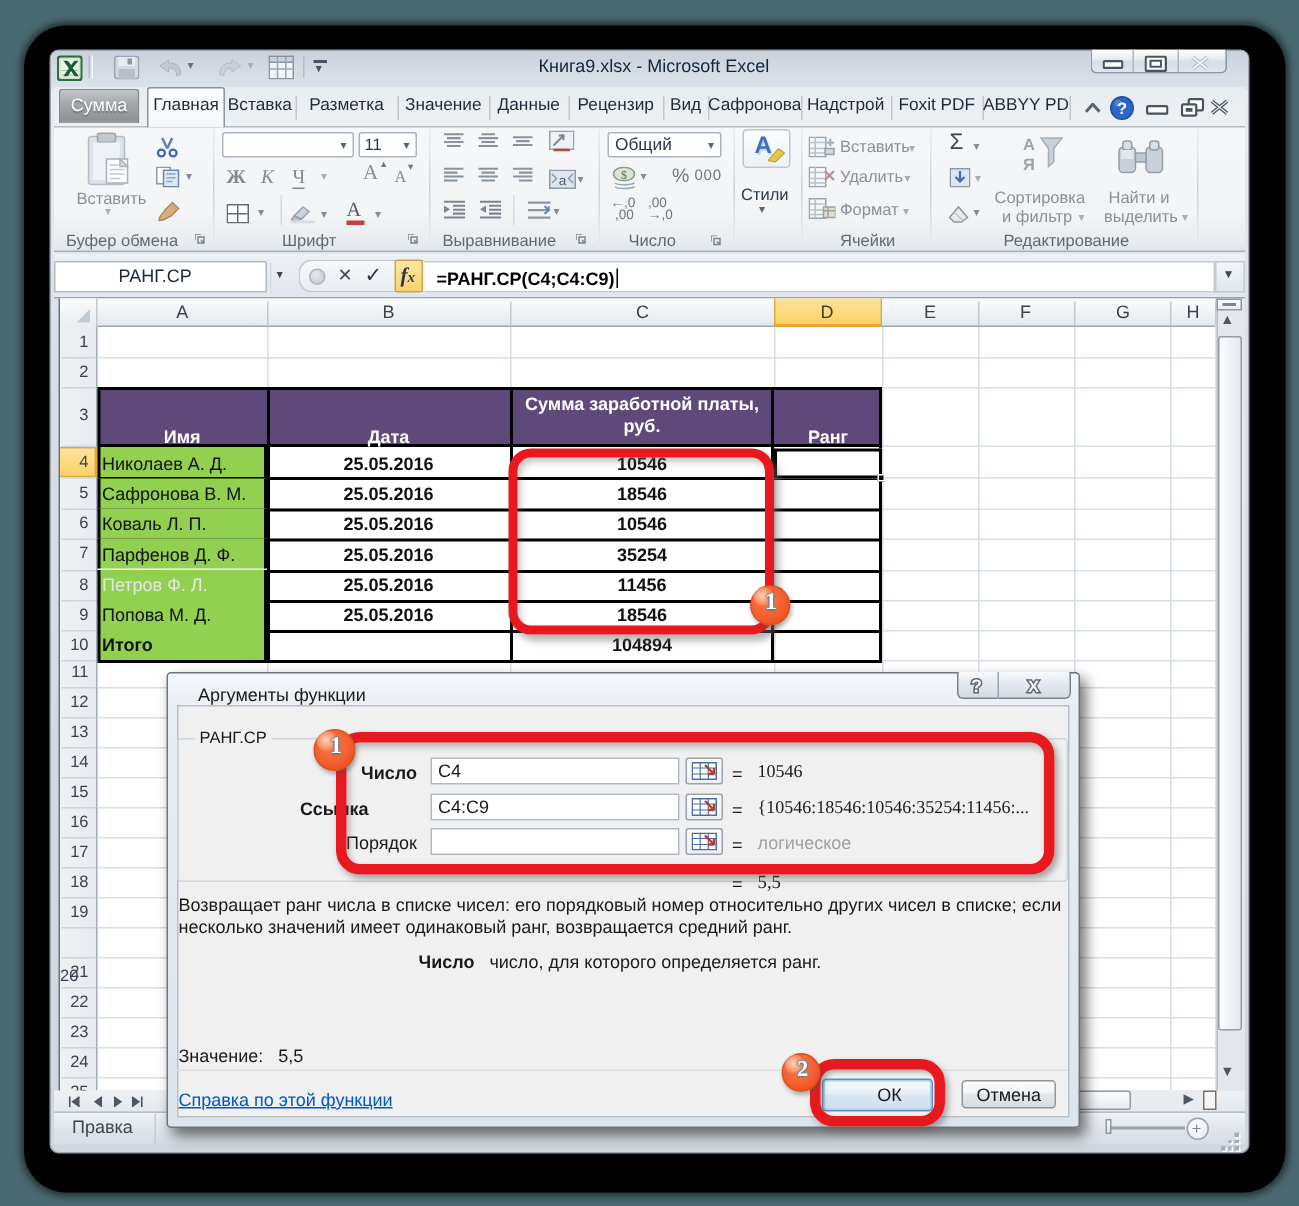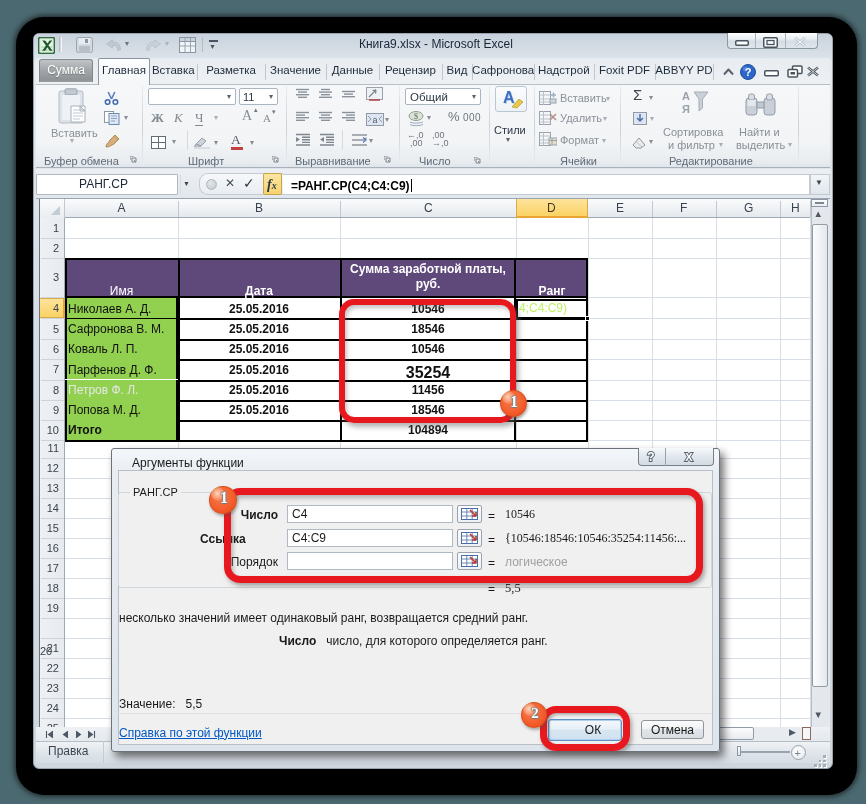--- a/index.html
+++ b/index.html
@@ -434,21 +434,21 @@
 <div style="left:65px;top:717.6000000000005px;width:745px;height:1px;background:#d8dee5"></div>
 <div style="left:178px;top:218px;width:1px;height:508.5px;background:#d8dee5"></div>
 <div style="left:340px;top:218px;width:1px;height:508.5px;background:#d8dee5"></div>
 <div style="left:516px;top:218px;width:1px;height:508.5px;background:#d8dee5"></div>
 <div style="left:588px;top:218px;width:1px;height:508.5px;background:#d8dee5"></div>
 <div style="left:652px;top:218px;width:1px;height:508.5px;background:#d8dee5"></div>
 <div style="left:716px;top:218px;width:1px;height:508.5px;background:#d8dee5"></div>
 <div style="left:780px;top:218px;width:1px;height:508.5px;background:#d8dee5"></div>
 <div style="left:810px;top:218px;width:1px;height:508.5px;background:#d8dee5"></div>
 <div style="left:65px;top:257.5px;width:523px;height:40.5px;background:#5f497a;border:2px solid #000;border-bottom:2px solid #000"></div>
-<div class="tx" style="left:0px;top:285px;left:65px;width:113px;text-align:center;font-size:12px;font-weight:normal;color:#fff">Имя</div>
+<div class="tx" style="left:0px;top:285px;left:65px;width:113px;text-align:center;font-size:12px;font-weight:bold;color:#fff">Имя</div>
 <div class="tx" style="left:0px;top:285px;left:178px;width:162px;text-align:center;font-size:12px;font-weight:bold;color:#fff">Дата</div>
 <div class="tx" style="left:0px;top:263px;left:340px;width:176px;text-align:center;font-size:12px;font-weight:bold;color:#fff">Сумма заработной платы,</div>
 <div class="tx" style="left:0px;top:278px;left:340px;width:176px;text-align:center;font-size:12px;font-weight:bold;color:#fff">руб.</div>
 <div class="tx" style="left:0px;top:285px;left:516px;width:72px;text-align:center;font-size:12px;font-weight:bold;color:#fff">Ранг</div>
 <div style="left:65px;top:298px;width:113px;height:20.30000000000001px;background:#92d050;border-left:2px solid #000;border-right:2px solid #000"></div>
 <div class="tx" style="left:68px;top:302.5px;font-size:12px;color:#111">Николаев А. Д.</div>
 <div class="tx" style="left:0px;top:302.5px;left:178px;width:162px;text-align:center;font-size:12px;font-weight:bold;color:#111">25.05.2016</div>
 <div class="tx" style="left:0px;top:302.5px;left:340px;width:176px;text-align:center;font-size:12px;font-weight:bold;color:#111">10546</div>
 <div style="left:65px;top:318.3px;width:523px;height:2px;background:#000"></div>
 <div style="left:65px;top:318.6px;width:113px;height:20.299999999999955px;background:#92d050;border-left:2px solid #000;border-right:2px solid #000"></div>
@@ -457,21 +457,21 @@
 <div class="tx" style="left:0px;top:323.1px;left:340px;width:176px;text-align:center;font-size:12px;font-weight:bold;color:#111">18546</div>
 <div style="left:65px;top:338.9px;width:523px;height:2px;background:#000"></div>
 <div style="left:65px;top:338.9px;width:113px;height:20.30000000000001px;background:#92d050;border-left:2px solid #000;border-right:2px solid #000"></div>
 <div class="tx" style="left:68px;top:343.4px;font-size:12px;color:#111">Коваль Л. П.</div>
 <div class="tx" style="left:0px;top:343.4px;left:178px;width:162px;text-align:center;font-size:12px;font-weight:bold;color:#111">25.05.2016</div>
 <div class="tx" style="left:0px;top:343.4px;left:340px;width:176px;text-align:center;font-size:12px;font-weight:bold;color:#111">10546</div>
 <div style="left:65px;top:359.2px;width:523px;height:2px;background:#000"></div>
 <div style="left:65px;top:359.2px;width:113px;height:20.30000000000001px;background:#92d050;border-left:2px solid #000;border-right:2px solid #000"></div>
 <div class="tx" style="left:68px;top:363.7px;font-size:12px;color:#111">Парфенов Д. Ф.</div>
 <div class="tx" style="left:0px;top:363.7px;left:178px;width:162px;text-align:center;font-size:12px;font-weight:bold;color:#111">25.05.2016</div>
-<div class="tx" style="left:0px;top:363.7px;left:340px;width:176px;text-align:center;font-size:16px;font-weight:bold;color:#111">35254</div>
+<div class="tx" style="left:0px;top:363.7px;left:340px;width:176px;text-align:center;font-size:12px;font-weight:bold;color:#111">35254</div>
 <div style="left:65px;top:379.5px;width:523px;height:2px;background:#000"></div>
 <div style="left:65px;top:379.5px;width:113px;height:20.30000000000001px;background:#92d050;border-left:2px solid #000;border-right:2px solid #000"></div>
 <div class="tx" style="left:68px;top:384.0px;font-size:12px;color:#e5e5e5">Петров Ф. Л.</div>
 <div class="tx" style="left:0px;top:384.0px;left:178px;width:162px;text-align:center;font-size:12px;font-weight:bold;color:#111">25.05.2016</div>
 <div class="tx" style="left:0px;top:384.0px;left:340px;width:176px;text-align:center;font-size:12px;font-weight:bold;color:#111">11456</div>
 <div style="left:65px;top:399.8px;width:523px;height:2px;background:#000"></div>
 <div style="left:65px;top:399.8px;width:113px;height:20.30000000000001px;background:#92d050;border-left:2px solid #000;border-right:2px solid #000"></div>
 <div class="tx" style="left:68px;top:404.3px;font-size:12px;color:#111">Попова М. Д.</div>
 <div class="tx" style="left:0px;top:404.3px;left:178px;width:162px;text-align:center;font-size:12px;font-weight:bold;color:#111">25.05.2016</div>
 <div class="tx" style="left:0px;top:404.3px;left:340px;width:176px;text-align:center;font-size:12px;font-weight:bold;color:#111">18546</div>
@@ -486,21 +486,21 @@
 <div style="left:586px;top:298px;width:2px;height:122px;background:#000"></div>
 <div style="left:65px;top:420.1px;width:113px;height:20.3px;background:#92d050;border-left:2px solid #000;border-right:2px solid #000"></div>
 <div class="tx" style="left:68px;top:423.5px;font-size:12px;font-weight:bold;color:#111">Итого</div>
 <div class="tx" style="left:0px;top:423.5px;left:340px;width:176px;text-align:center;font-size:12px;font-weight:bold;color:#111">104894</div>
 <div style="left:178px;top:420.1px;width:2px;height:20.3px;background:#000"></div>
 <div style="left:340px;top:420.1px;width:2px;height:20.3px;background:#000"></div>
 <div style="left:514px;top:420.1px;width:2px;height:20.3px;background:#000"></div>
 <div style="left:586px;top:420.1px;width:2px;height:20.3px;background:#000"></div>
 <div style="left:65px;top:440.4px;width:523px;height:2px;background:#000"></div>
 <div style="left:516px;top:298.5px;width:72px;height:20px;background:#fff;border:2px solid #000"></div>
-<div class="tx" style="left:519px;top:301.5px;font-size:12px;color:#bef264">4;C4:C9)</div>
+<div class="tx" style="left:519px;top:301.5px;font-size:12px;color:#ffffff">4;C4:C9)</div>
 <div style="left:584.5px;top:316px;width:5px;height:5px;background:#000;border:1px solid #fff"></div>
 <div style="left:811px;top:199px;width:19px;height:527.5px;background:#e4e8ec;border-left:1px solid #b6bec7"></div>
 <div style="left:811px;top:199px;width:17px;height:8px;background:linear-gradient(#fdfdfe,#e8ecf0);border:1px solid #8f98a2"></div>
 <div style="left:815px;top:202px;width:9px;height:2px;background:#7d8690"></div>
 <div class="tx" style="left:813.5px;top:209px;font-size:9.5px;color:#4e5864">▲</div>
 <div style="left:812px;top:224px;width:16px;height:463px;background:linear-gradient(90deg,#fbfcfd,#eef1f4 60%,#e3e8ed);border:1px solid #939ca6;border-radius:2px"></div>
 <div class="tx" style="left:813.5px;top:710px;font-size:9.5px;color:#4e5864">▼</div>
 <div style="left:36px;top:726.5px;width:794px;height:14.5px;background:linear-gradient(#eef1f4,#e4e9ee)"></div>
 <svg style="position:absolute;left:45px;top:730px" width="9" height="9" viewBox="0 0 9 9">
       <path d="M1.5 1 v7 M8 1.2 L3.5 4.5 L8 7.8" fill="#4e5864" stroke="#4e5864" stroke-width="1.1"></path>
@@ -573,20 +573,21 @@
 <div style="left:457px;top:552px;width:25px;height:18px;background:linear-gradient(#fdfdfe,#eef1f4);border:1px solid #9aa3ad;border-radius:2px"></div>
 <svg style="position:absolute;left:461px;top:555px" width="17" height="12" viewBox="0 0 17 12">
 <rect x="0.5" y="0.5" width="16" height="11" fill="#fff" stroke="#4a6ea8"></rect>
 <path d="M0.5 4 h16 M0.5 8 h16 M5.8 0.5 v11 M11.2 0.5 v11" stroke="#4a6ea8" stroke-width="0.8"></path>
 <path d="M9 2 L15 8 M15 8 v-4 M15 8 h-4" stroke="#c0392b" stroke-width="1.6" fill="none"></path>
 </svg>
 <div class="tx" style="left:488px;top:557px;font-size:12px;color:#1a1a1a">=</div>
 <div class="tx" style="left:505px;top:556px;font-size:12px;color:#a0a0a0">логическое</div>
 <div class="tx" style="left:488px;top:583px;font-size:12px;color:#1a1a1a">=</div>
 <div class="tx" style="left:505px;top:582px;font-size:12.5px;color:#1a1a1a;font-family:'Liberation Serif',serif">5,5</div>
+<div class="tx" style="left:119px;top:596.5px;font-size:12px;color:#1a1a1a">Возвращает ранг числа в списке чисел: его порядковый номер относительно других чисел в списке; если</div>
 <div class="tx" style="left:119px;top:611.5px;font-size:12px;color:#1a1a1a">несколько значений имеет одинаковый ранг, возвращается средний ранг.</div>
 <div class="tx" style="left:279px;top:634.5px;font-size:12px;color:#1a1a1a"><b>Число</b>&nbsp;&nbsp; число, для которого определяется ранг.</div>
 <div class="tx" style="left:119px;top:697.5px;font-size:12px;color:#1a1a1a">Значение:&nbsp;&nbsp; 5,5</div>
 <div style="left:118px;top:713px;width:594px;height:1px;background:#dfdfdf"></div>
 <div class="tx" style="left:119px;top:726.5px;font-size:12px;color:#0058c5;text-decoration:underline">Справка по этой функции</div>
 <div style="left:548px;top:719px;width:74px;height:22px;background:linear-gradient(#f4f8fb,#e7f0f8 45%,#d8e6f2 50%,#cfe0ef);border:1px solid #5c90c6;border-radius:3px;box-shadow:inset 0 0 0 1px #aed0ea"></div>
 <div class="tx" style="left:548px;top:724px;left:548px;width:90px;text-align:center;font-size:12px;color:#1a1a1a">ОК</div>
 <div style="left:641px;top:720px;width:63px;height:19px;background:linear-gradient(#fcfdfd,#f0f2f4 45%,#e2e6ea 50%,#d8dde2);border:1px solid #8e959c;border-radius:3px"></div>
 <div class="tx" style="left:641px;top:724px;left:641px;width:63px;text-align:center;font-size:12px;color:#1a1a1a">Отмена</div>
 <div style="left:224px;top:487.5px;width:479px;height:95px;border:7px solid #e8191e;border-radius:16px;box-shadow:2px 3px 4px rgba(90,90,90,.5),inset 2px 3px 4px rgba(90,90,90,.4)"></div>

